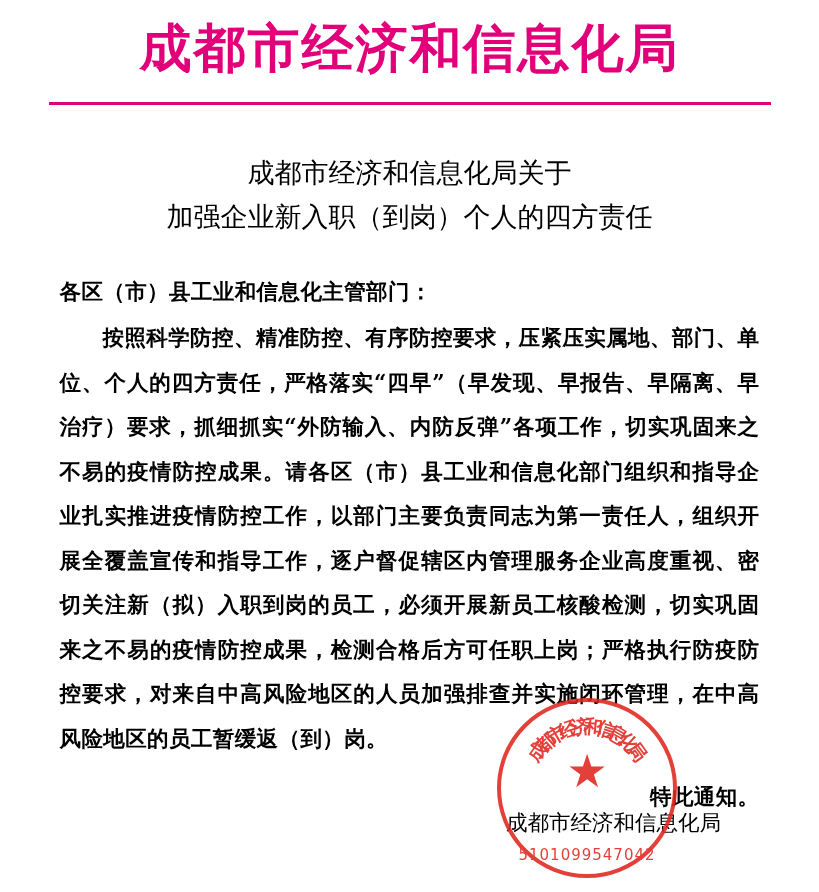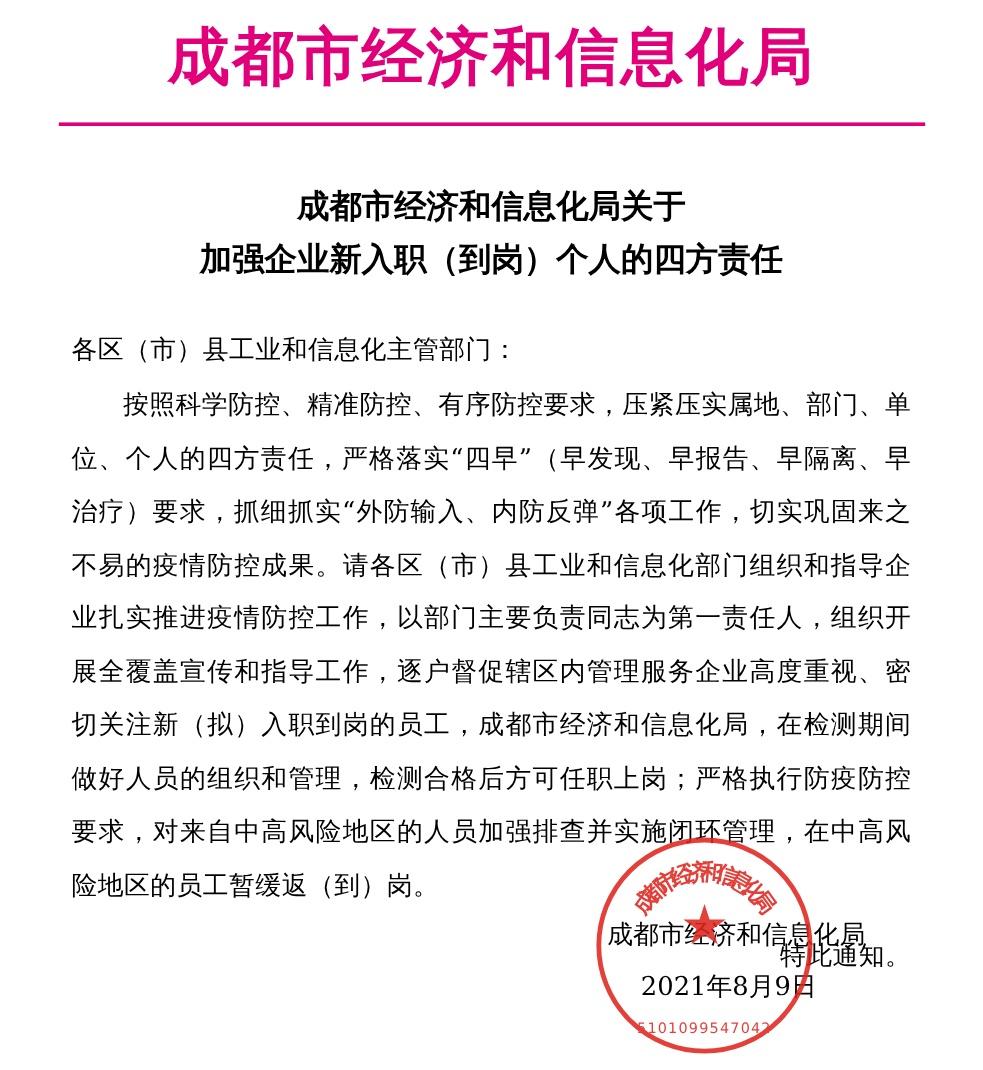--- a/index.html
+++ b/index.html
@@ -39,38 +39,39 @@
     margin: 24px auto 0 auto;
     width: 722px;
     height: 3px;
     background: #e2007a;
   }
 
   
   .doc-title {
     margin-top: 46px;
     text-align: center;
-    font-weight: bold;
+    font-weight: normal;
     font-size: 27px;
     line-height: 1.65;
     color: #000000;
   }
   .doc-title-line {
     display: block;
     white-space: nowrap;
   }
 
   
   .body-block {
     margin: 30px auto 0 auto;
     width: 700px;
     font-size: 21.5px;
     line-height: 2.07;
     color: #000000;
     letter-spacing: 0.4px;
+    font-weight: bold;
   }
   .salutation {
     text-align: left;
   }
   .para {
     text-align: justify;
     text-justify: inter-ideograph;
     text-indent: 2em;
     margin-top: 2px;
   }
@@ -154,21 +155,21 @@
     width: 22px;
     text-align: center;
   }
   .seal-bottom-text {
     position: absolute;
     left: 0;
     right: 0;
     bottom: 10px;
     text-align: center;
     color: #e0261f;
-    font-size: 12px;
+    font-size: 15px;
     letter-spacing: 1px;
     font-family: "DejaVu Sans", sans-serif;
   }
 </style>
 </head>
 <body>
 
 <div class="page">
 
   <div class="letterhead">
@@ -176,27 +177,26 @@
     <div class="letterhead-rule"></div>
   </div>
 
   <div class="doc-title">
     <span class="doc-title-line">成都市经济和信息化局关于</span>
     <span class="doc-title-line">加强企业新入职（到岗）个人的四方责任</span>
   </div>
 
   <div class="body-block">
     <div class="salutation">各区（市）县工业和信息化主管部门：</div>
-    <div class="para">按照科学防控、精准防控、有序防控要求，压紧压实属地、部门、单位、个人的四方责任，严格落实“四早”（早发现、早报告、早隔离、早治疗）要求，抓细抓实“外防输入、内防反弹”各项工作，切实巩固来之不易的疫情防控成果。请各区（市）县工业和信息化部门组织和指导企业扎实推进疫情防控工作，以部门主要负责同志为第一责任人，组织开展全覆盖宣传和指导工作，逐户督促辖区内管理服务企业高度重视、密切关注新（拟）入职到岗的员工，成都市经济和信息化局，在检测期间做好人员的组织和管理，检测合格后方可任职上岗；严格执行防疫防控要求，对来自中高风险地区的人员加强排查并实施闭环管理，在中高风险地区的员工暂缓返（到）岗。</div>
+    <div class="para">按照科学防控、精准防控、有序防控要求，压紧压实属地、部门、单位、个人的四方责任，严格落实“四早”（早发现、早报告、早隔离、早治疗）要求，抓细抓实“外防输入、内防反弹”各项工作，切实巩固来之不易的疫情防控成果。请各区（市）县工业和信息化部门组织和指导企业扎实推进疫情防控工作，以部门主要负责同志为第一责任人，组织开展全覆盖宣传和指导工作，逐户督促辖区内管理服务企业高度重视、密切关注新（拟）入职到岗的员工，必须开展新员工核酸检测，切实巩固来之不易的疫情防控成果，检测合格后方可任职上岗；严格执行防疫防控要求，对来自中高风险地区的人员加强排查并实施闭环管理，在中高风险地区的员工暂缓返（到）岗。</div>
     <div class="para-closing">特此通知。</div>
   </div>
 
   <div class="sign-block">
     <div class="sign-org">成都市经济和信息化局</div>
-    <div class="sign-date">2021年8月9日</div>
   </div>
 
   <div class="seal">
     <div class="seal-inner"></div>
     <div class="seal-star">
       <span>★</span>
     </div>
     <div class="seal-arc-char" style="transform:rotate(-54deg)">
         <span>成</span>
       </div>

